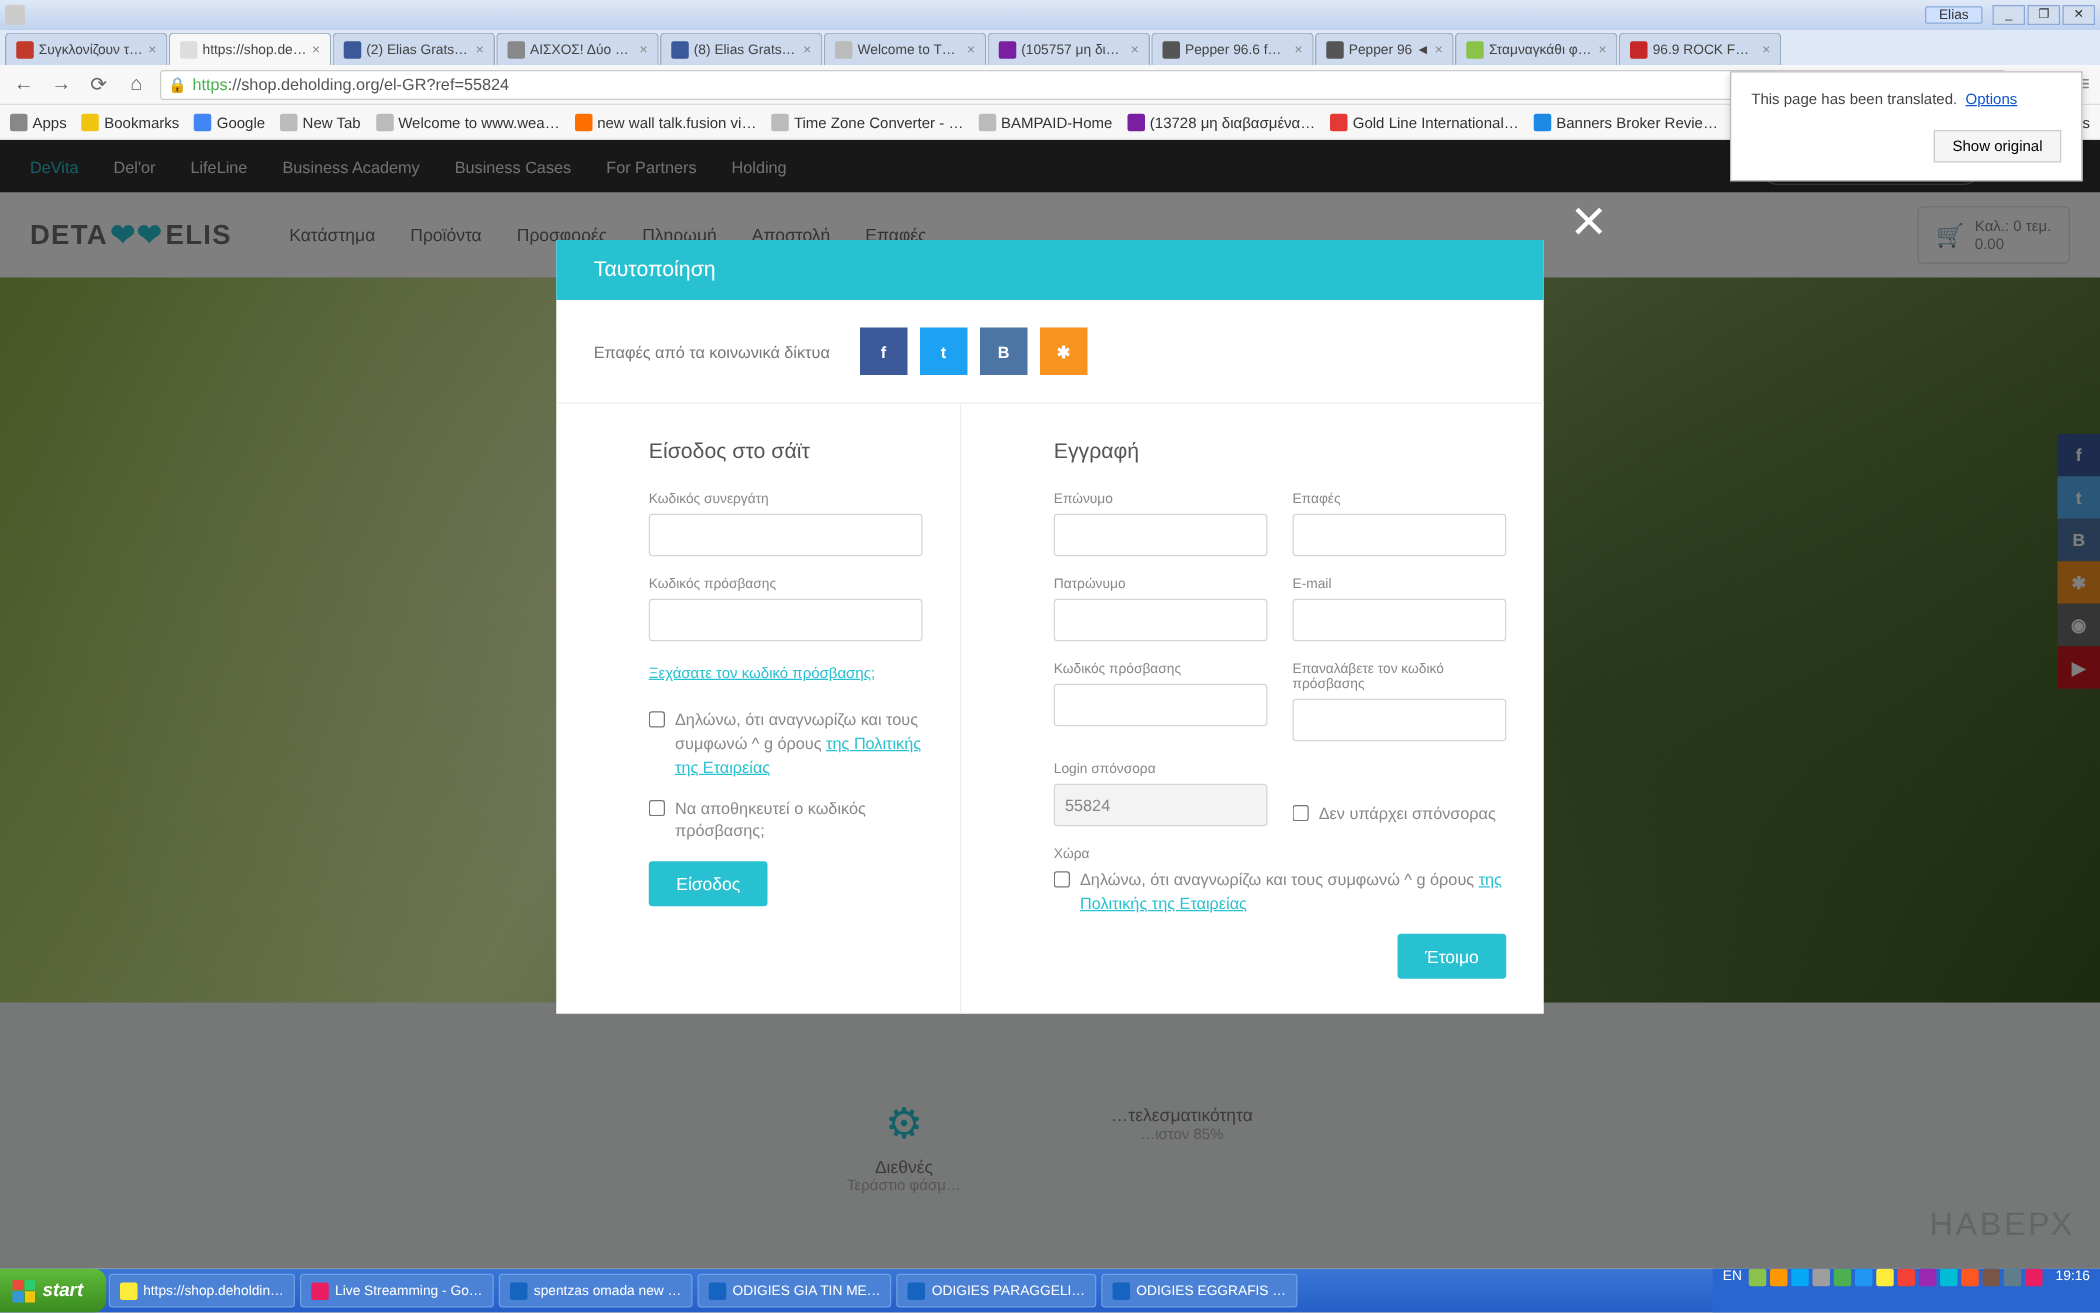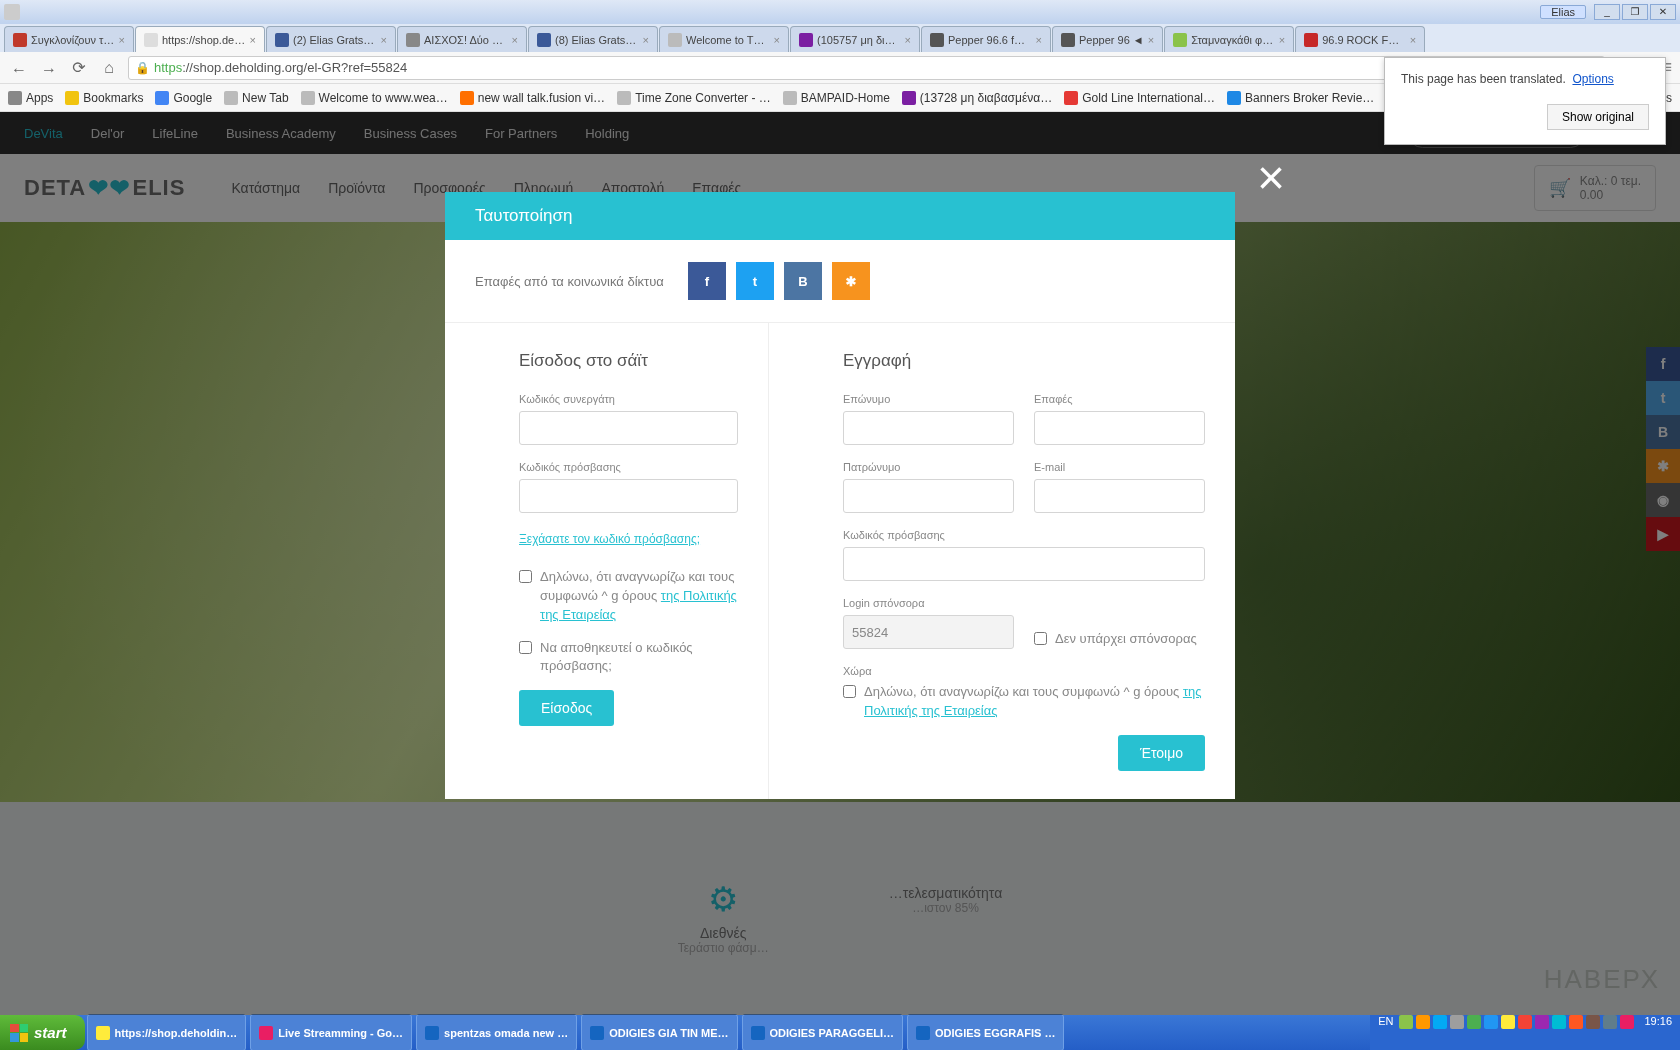--- a/index.html
+++ b/index.html
@@ -98,21 +98,21 @@
 
 .side-rail { position:absolute; right:0; top:235px; z-index:4; display:flex; flex-direction:column; }
 .side-rail .sq { width:34px; height:34px; color:#fff; display:flex; align-items:center; justify-content:center; font-size:14px; font-weight:bold; }
 
 
 .taskbar { position:absolute; left:0; right:0; bottom:0; height:35px; background:linear-gradient(#3a77d6,#245ec7); display:flex; align-items:center; font-size:11px; color:#fff; }
 .start-btn { height:35px; background:linear-gradient(#5fbb3a,#3a8b1f); padding:0 18px 0 10px; display:flex; align-items:center; gap:6px; font-style:italic; font-weight:bold; font-size:15px; border-radius:0 10px 10px 0; }
 .start-btn .flag { width:18px; height:18px; display:grid; grid-template-columns:1fr 1fr; grid-template-rows:1fr 1fr; gap:1px; }
 .start-btn .flag span:nth-child(1){background:#e74c3c;} .start-btn .flag span:nth-child(2){background:#2ecc71;}
 .start-btn .flag span:nth-child(3){background:#3498db;} .start-btn .flag span:nth-child(4){background:#f1c40f;}
-.task { height:37px; margin:0 2px; background:#4c82d6; border:1px solid #6fa0e6; border-radius:3px; display:flex; align-items:center; padding:0 8px; gap:5px; max-width:170px;font-weight:bold; }
+.task { height:27px; margin:0 2px; background:#4c82d6; border:1px solid #6fa0e6; border-radius:3px; display:flex; align-items:center; padding:0 8px; gap:5px; max-width:170px; }
 .task .ticon { width:14px; height:14px; border-radius:2px; }
 .task span.tl { white-space:nowrap; overflow:hidden; text-overflow:ellipsis; }
 .tray { margin-left:auto; height:35px; background:#2a66cf; display:flex; align-items:flex-start; padding:0 8px; gap:6px; }
 .tray .tic { width:14px; height:14px; border-radius:2px; }
 .tray .clock { margin-left:4px; }
 </style>
 </head>
 <body>
 
 <div class="window-frame">
@@ -378,20 +378,24 @@
           </div>
           <div>
             <label class="fld-label">E-mail</label>
             <input class="fld-input" style="">
           </div>
         </div>
 
         <div class="two-col">
           <div>
             <label class="fld-label">Κωδικός πρόσβασης</label>
+            <input class="fld-input" type="password" style="">
+          </div>
+          <div>
+            <label class="fld-label">Επαναλάβετε τον κωδικό πρόσβασης</label>
             <input class="fld-input" type="password" style="">
           </div>
         </div>
 
         <div class="two-col" style="align-items:flex-end;">
           <div>
             <label class="fld-label">Login σπόνσορα</label>
             <input class="fld-input disabled" readonly="" value="55824" style="">
           </div>
           <div>

